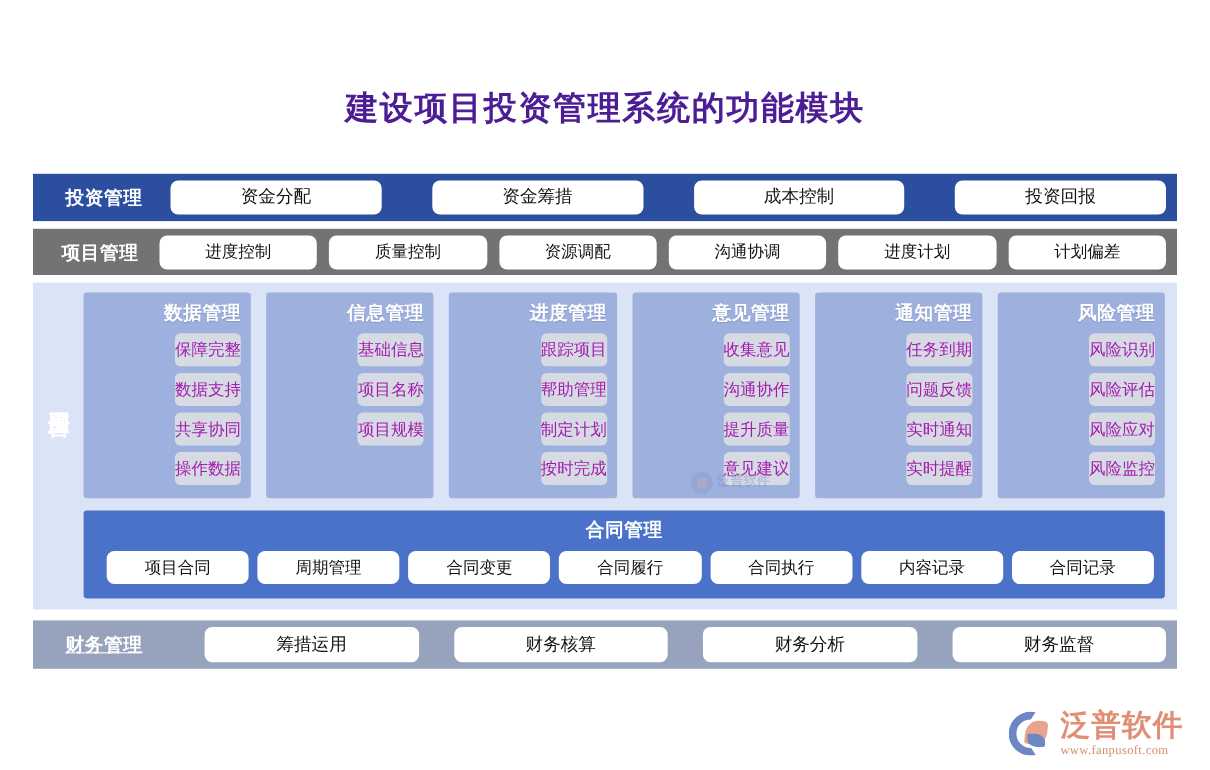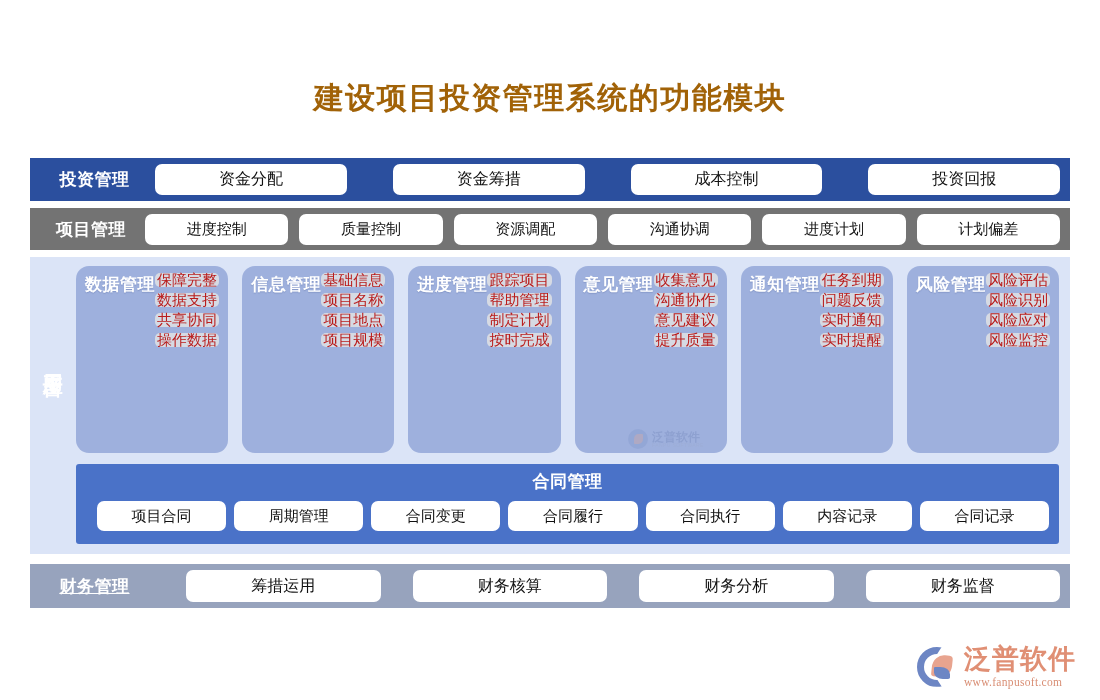--- a/index.html
+++ b/index.html
@@ -22,21 +22,21 @@
 
   
   .page-title {
     position: absolute;
     top: 78px;
     left: 0;
     width: 1100px;
     text-align: center;
     font-size: 30px;
     font-weight: bold;
-    color: #a16207;
+    color: #4c1d95;
     letter-spacing: 1.5px;
   }
 
   
   .diagram {
     position: absolute;
     left: 30px;
     top: 158px;
     width: 1040px;
     height: 460px;
@@ -133,48 +133,50 @@
 
   
   .columns {
     display: flex;
     gap: 14px;
     height: 194px;
   }
   .column {
     flex: 1 1 0;
     background: #9eb0dd;
-    border-radius: 13px;
+    border-radius: 3px;
     padding: 7px 9px 9px 9px;
     display: flex;
+    flex-direction: column;
+    align-items: flex-end;
   }
   .column-title {
     color: #ffffff;
     font-size: 17px;
     font-weight: bold;
     text-align: center;
     letter-spacing: 0.5px;
     margin-bottom: 7px;
     text-shadow: 0 1px 1px rgba(60,80,140,.25);
   }
   .column-items {
     display: flex;
     flex-direction: column;
     gap: 6px;
     flex: 1 1 auto;
   }
   .col-item {
     background: #d6dae3;
     border-radius: 5px;
-    height: 14px;
+    height: 30px;
     display: flex;
     align-items: center;
     justify-content: center;
     font-size: 15px;
-    color: #b91c1c;
+    color: #a21caf;
   }
 
   
   .contract {
     margin-top: 11px;
     background: #4a72c8;
     border-radius: 3px;
     height: 82px;
     padding: 6px 10px 9px 10px;
     display: flex;
@@ -347,60 +349,59 @@
               <div class="col-item">共享协同</div>
               <div class="col-item">操作数据</div>
             </div>
           </div>
 
           <div class="column">
             <div class="column-title">信息管理</div>
             <div class="column-items">
               <div class="col-item">基础信息</div>
               <div class="col-item">项目名称</div>
-              <div class="col-item">项目地点</div>
               <div class="col-item">项目规模</div>
             </div>
           </div>
 
           <div class="column">
             <div class="column-title">进度管理</div>
             <div class="column-items">
               <div class="col-item">跟踪项目</div>
               <div class="col-item">帮助管理</div>
               <div class="col-item">制定计划</div>
               <div class="col-item">按时完成</div>
             </div>
           </div>
 
           <div class="column">
             <div class="column-title">意见管理</div>
             <div class="column-items">
               <div class="col-item">收集意见</div>
               <div class="col-item">沟通协作</div>
+              <div class="col-item">提升质量</div>
               <div class="col-item">意见建议</div>
-              <div class="col-item">提升质量</div>
             </div>
           </div>
 
           <div class="column">
             <div class="column-title">通知管理</div>
             <div class="column-items">
               <div class="col-item">任务到期</div>
               <div class="col-item">问题反馈</div>
               <div class="col-item">实时通知</div>
               <div class="col-item">实时提醒</div>
             </div>
           </div>
 
           <div class="column">
             <div class="column-title">风险管理</div>
             <div class="column-items">
+              <div class="col-item">风险识别</div>
               <div class="col-item">风险评估</div>
-              <div class="col-item">风险识别</div>
               <div class="col-item">风险应对</div>
               <div class="col-item">风险监控</div>
             </div>
           </div>
 
         </div>
 
         <div class="contract">
           <div class="contract-title">合同管理</div>
           <div class="contract-items">

